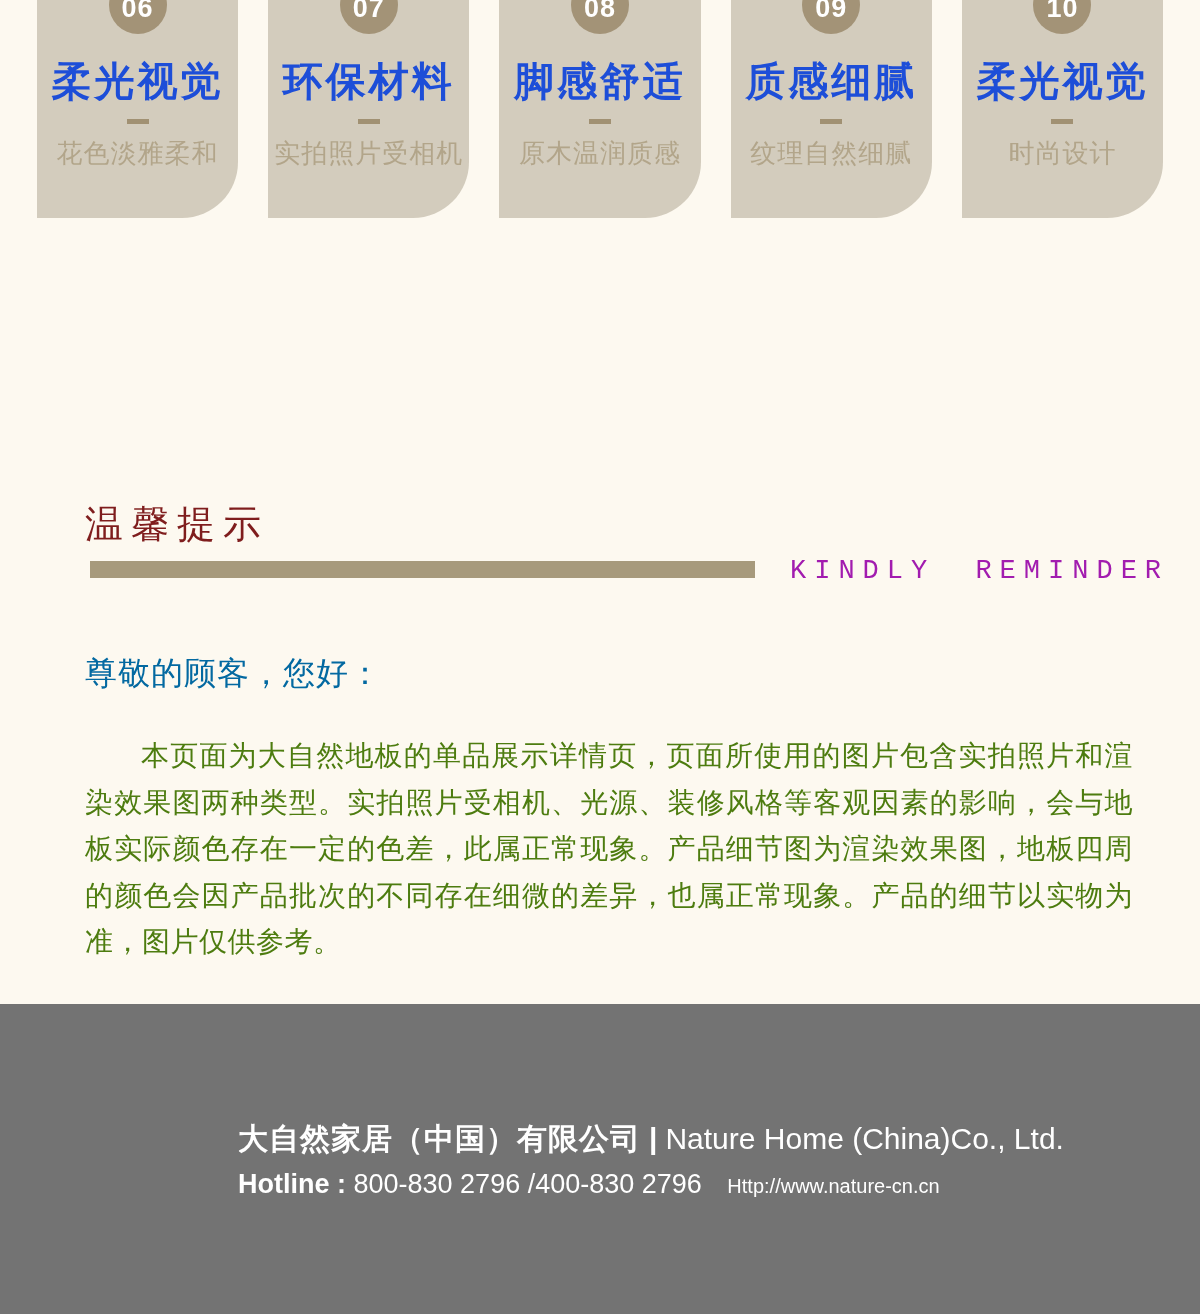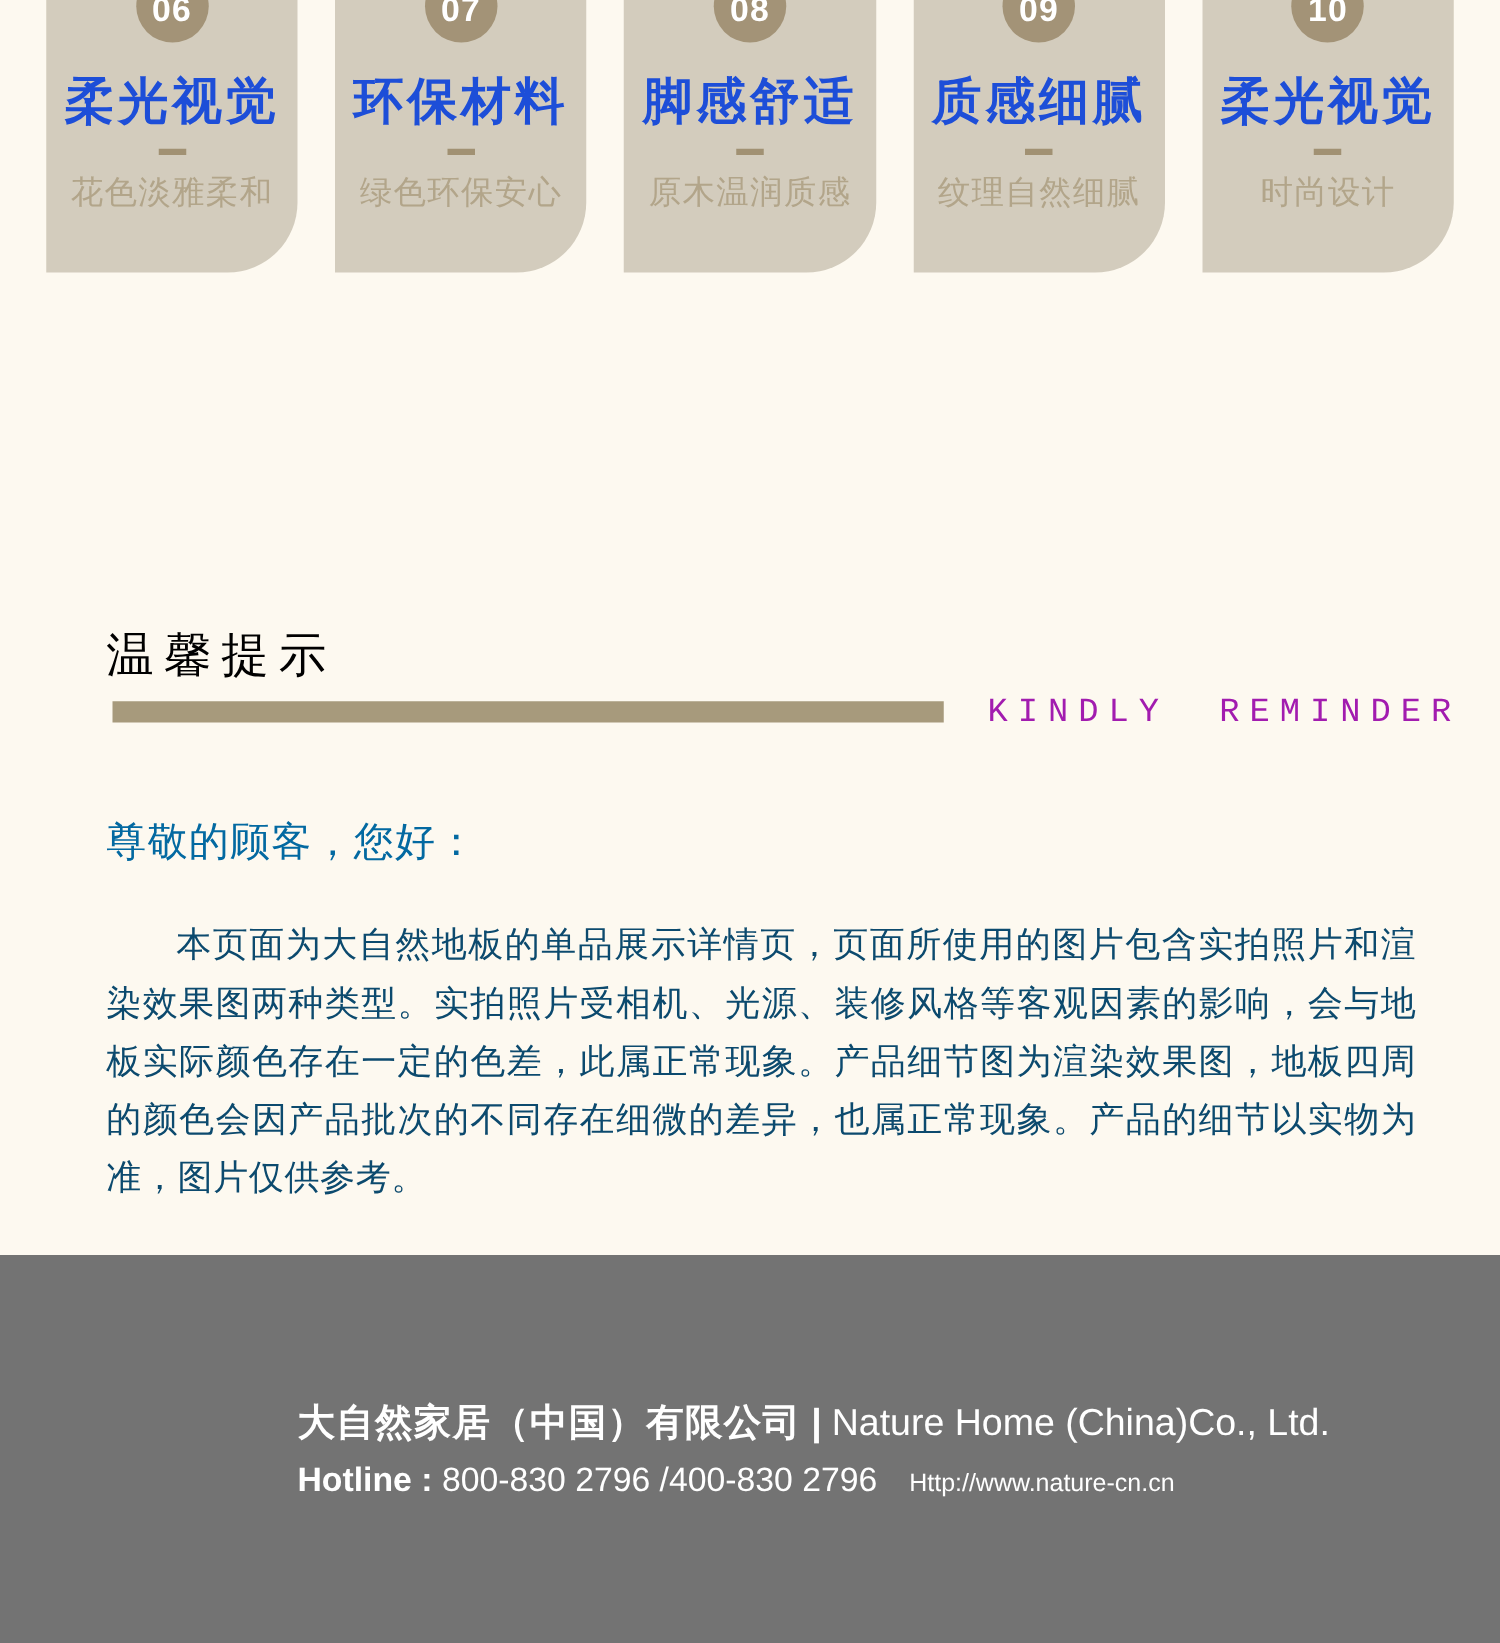--- a/index.html
+++ b/index.html
@@ -66,21 +66,21 @@
     letter-spacing: 1px;
   }
 
   
   .reminder-title {
     position: absolute;
     left: 85px;
     top: 499px;
     font-size: 38px;
     font-weight: 200;
-    color: #000000;
+    color: #7f1d1d;
     letter-spacing: 8px;
   }
   .reminder-bar {
     position: absolute;
     left: 90px;
     top: 561px;
     width: 665px;
     height: 17px;
     background: #a79a7c;
   }
@@ -103,21 +103,21 @@
     color: #0369a1;
     letter-spacing: 1px;
   }
   .notice-body {
     position: absolute;
     left: 85px;
     top: 733px;
     width: 1048px;
     font-size: 28px;
     line-height: 46.5px;
-    color: #0c4a6e;
+    color: #4d7c0f;
     text-align: justify;
     text-indent: 2em;
     letter-spacing: 0.5px;
   }
 
   
   .footer {
     position: absolute;
     left: 0;
     top: 1004px;
@@ -158,21 +158,21 @@
     <div class="card-title">柔光视觉</div>
     <div class="card-dash"></div>
     <div class="card-sub">花色淡雅柔和</div>
   </div>
   <div class="card">
     <div class="num-circle">
         <span>07</span>
       </div>
     <div class="card-title">环保材料</div>
     <div class="card-dash"></div>
-    <div class="card-sub">绿色环保安心</div>
+    <div class="card-sub">实拍照片受相机</div>
   </div>
   <div class="card">
     <div class="num-circle">
         <span>08</span>
       </div>
     <div class="card-title">脚感舒适</div>
     <div class="card-dash"></div>
     <div class="card-sub">原木温润质感</div>
   </div>
   <div class="card">

